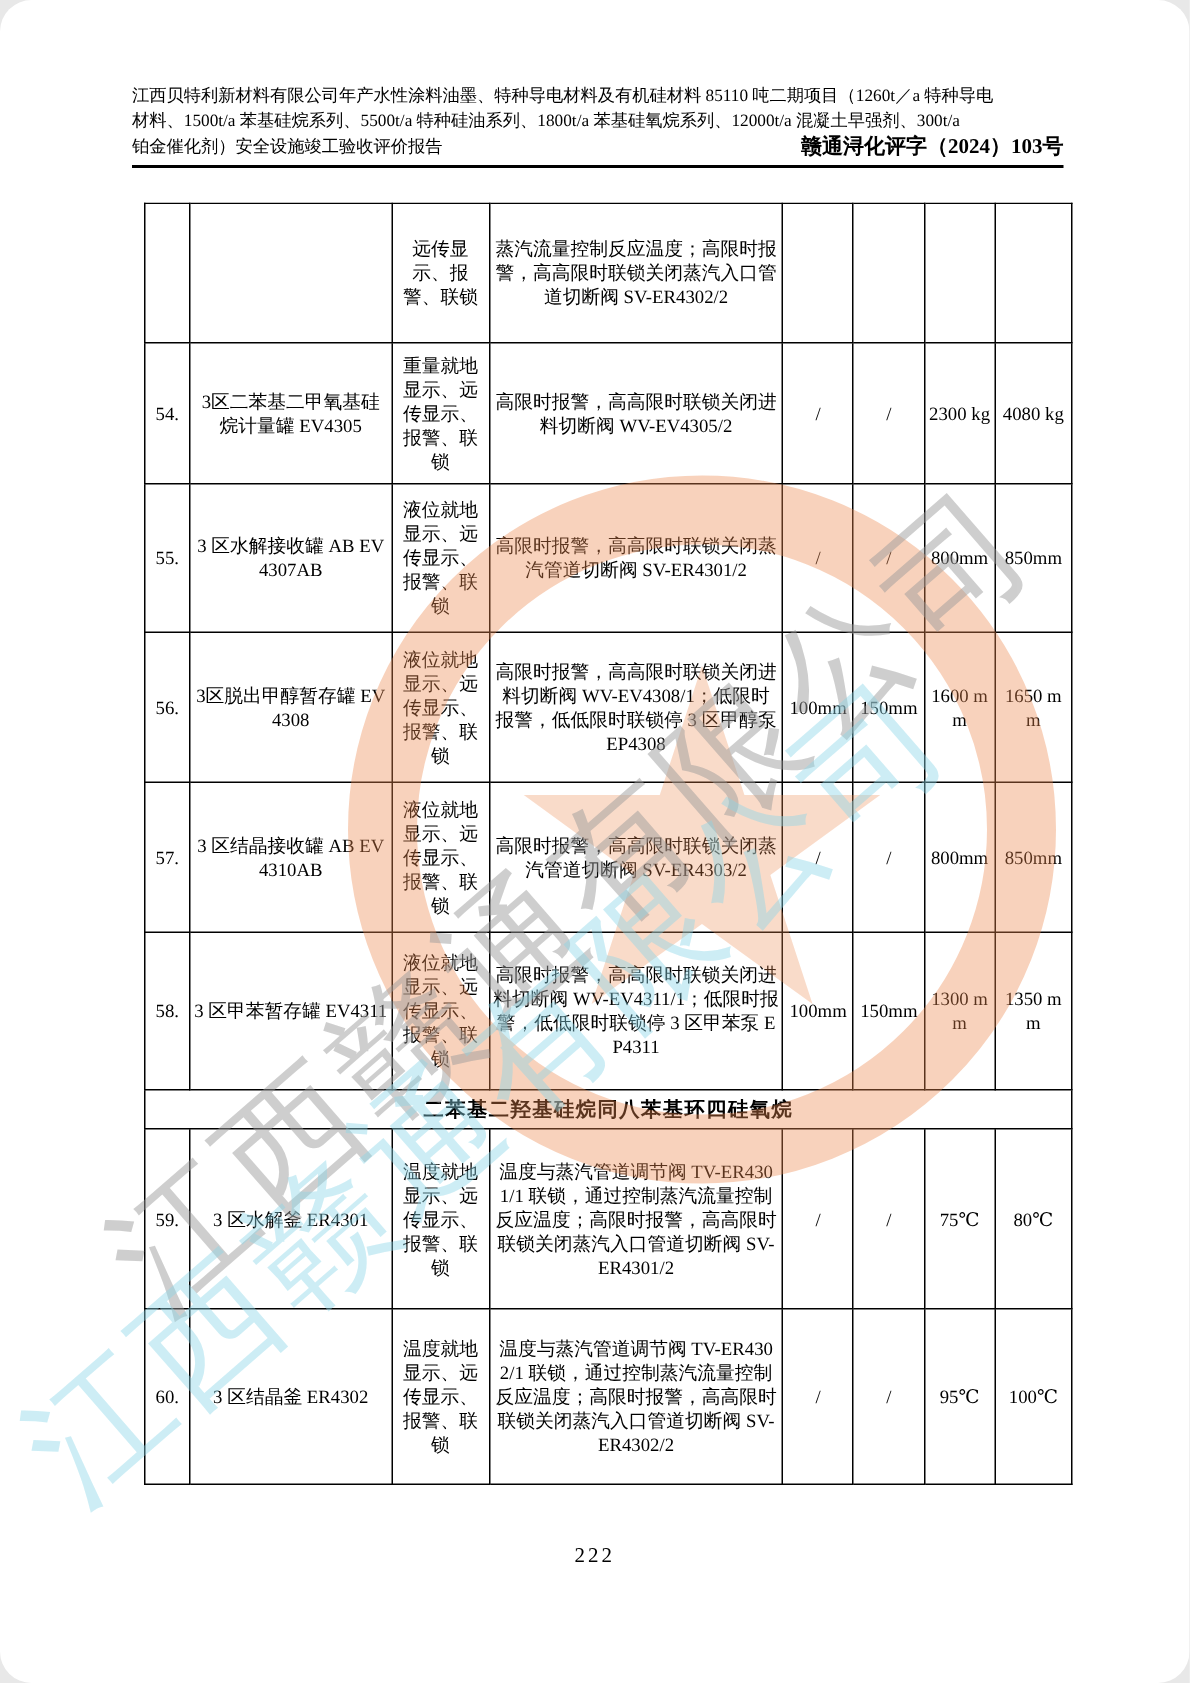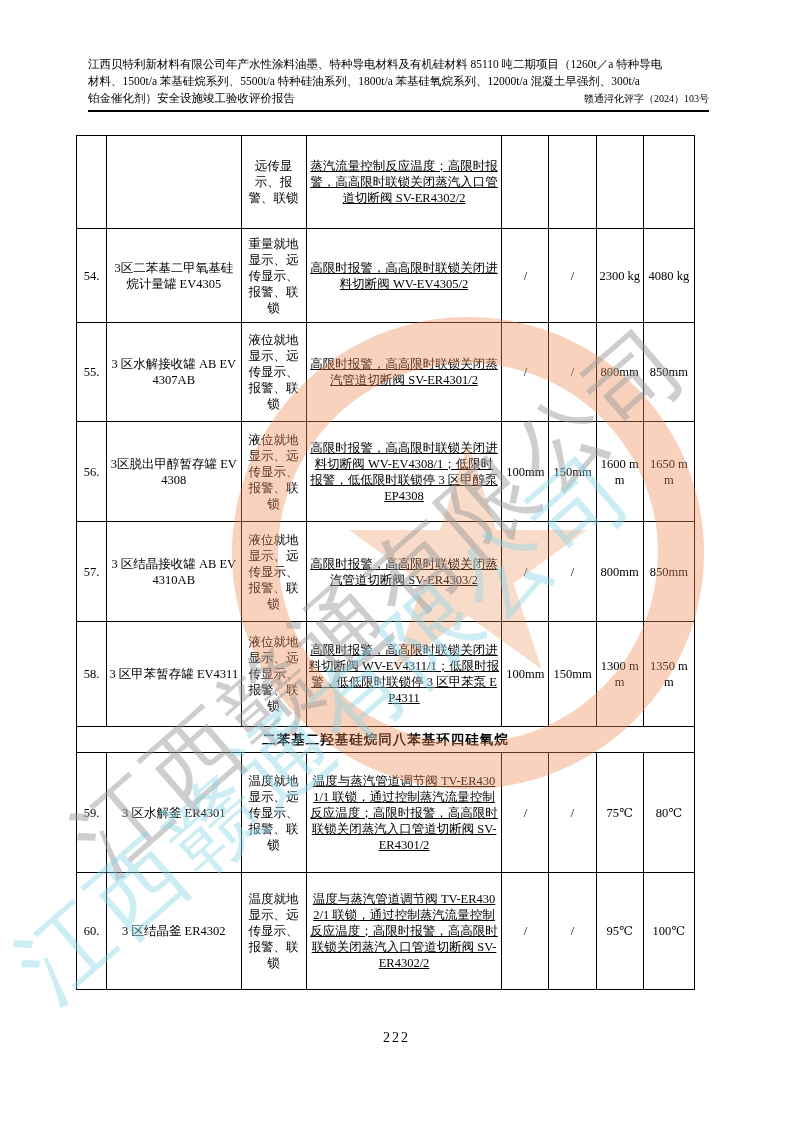--- a/index.html
+++ b/index.html
@@ -3,50 +3,51 @@
 <meta charset="utf-8">
 <style>
   html,body{margin:0;padding:0;background:#e8e8e8;}
   .page{
     position:relative;
     width:793px;height:1122px;
     background:#ffffff;
     overflow:hidden;
     font-family:"Liberation Serif","DejaVu Serif",serif;
     color:#000;
+    border-radius:21px;
   }
   
   .hdr{
     position:absolute;left:88px;top:56px;width:621px;
     font-size:11.5px;line-height:17px;
     text-align:justify;
   }
   .hdr-line{white-space:nowrap;overflow:hidden;}
   .hdr-line3{display:flex;justify-content:space-between;align-items:flex-start;}
-  .docnum{font-weight:normal;font-size:10px;white-space:nowrap;}
+  .docnum{font-weight:bold;font-size:14px;white-space:nowrap;}
   .hdr-rule{border-bottom:2.5px solid #000;margin-top:3px;}
   
   .table-clip{
-    position:absolute;left:76px;top:135px;width:621px;height:877px;
+    position:absolute;left:96px;top:135px;width:621px;height:877px;
     overflow:hidden;
   }
   table.rep{
     border-collapse:collapse;table-layout:fixed;width:619px;
   }
   table.rep td{
     border:1px solid #000;
     text-align:center;vertical-align:middle;
     font-size:12.5px;line-height:16px;
     padding:1px 2px;
     word-break:break-all;
     overflow:hidden;
   }
   td.c-no{font-size:12px;padding:1px 0;}
   td.c-disp{padding:1px 7px;}
-  td.c-desc{padding:1px 4px;text-decoration:underline;}
+  td.c-desc{padding:1px 4px;}
   td.c-val{padding:1px 3px;}
   tr.section-row td{
     font-weight:bold;font-size:13.5px;letter-spacing:1px;padding:2px 12px;
   }
   
   .pagenum{
     position:absolute;left:0;top:1030px;width:793px;
     text-align:center;font-size:14px;letter-spacing:2px;
   }
   

